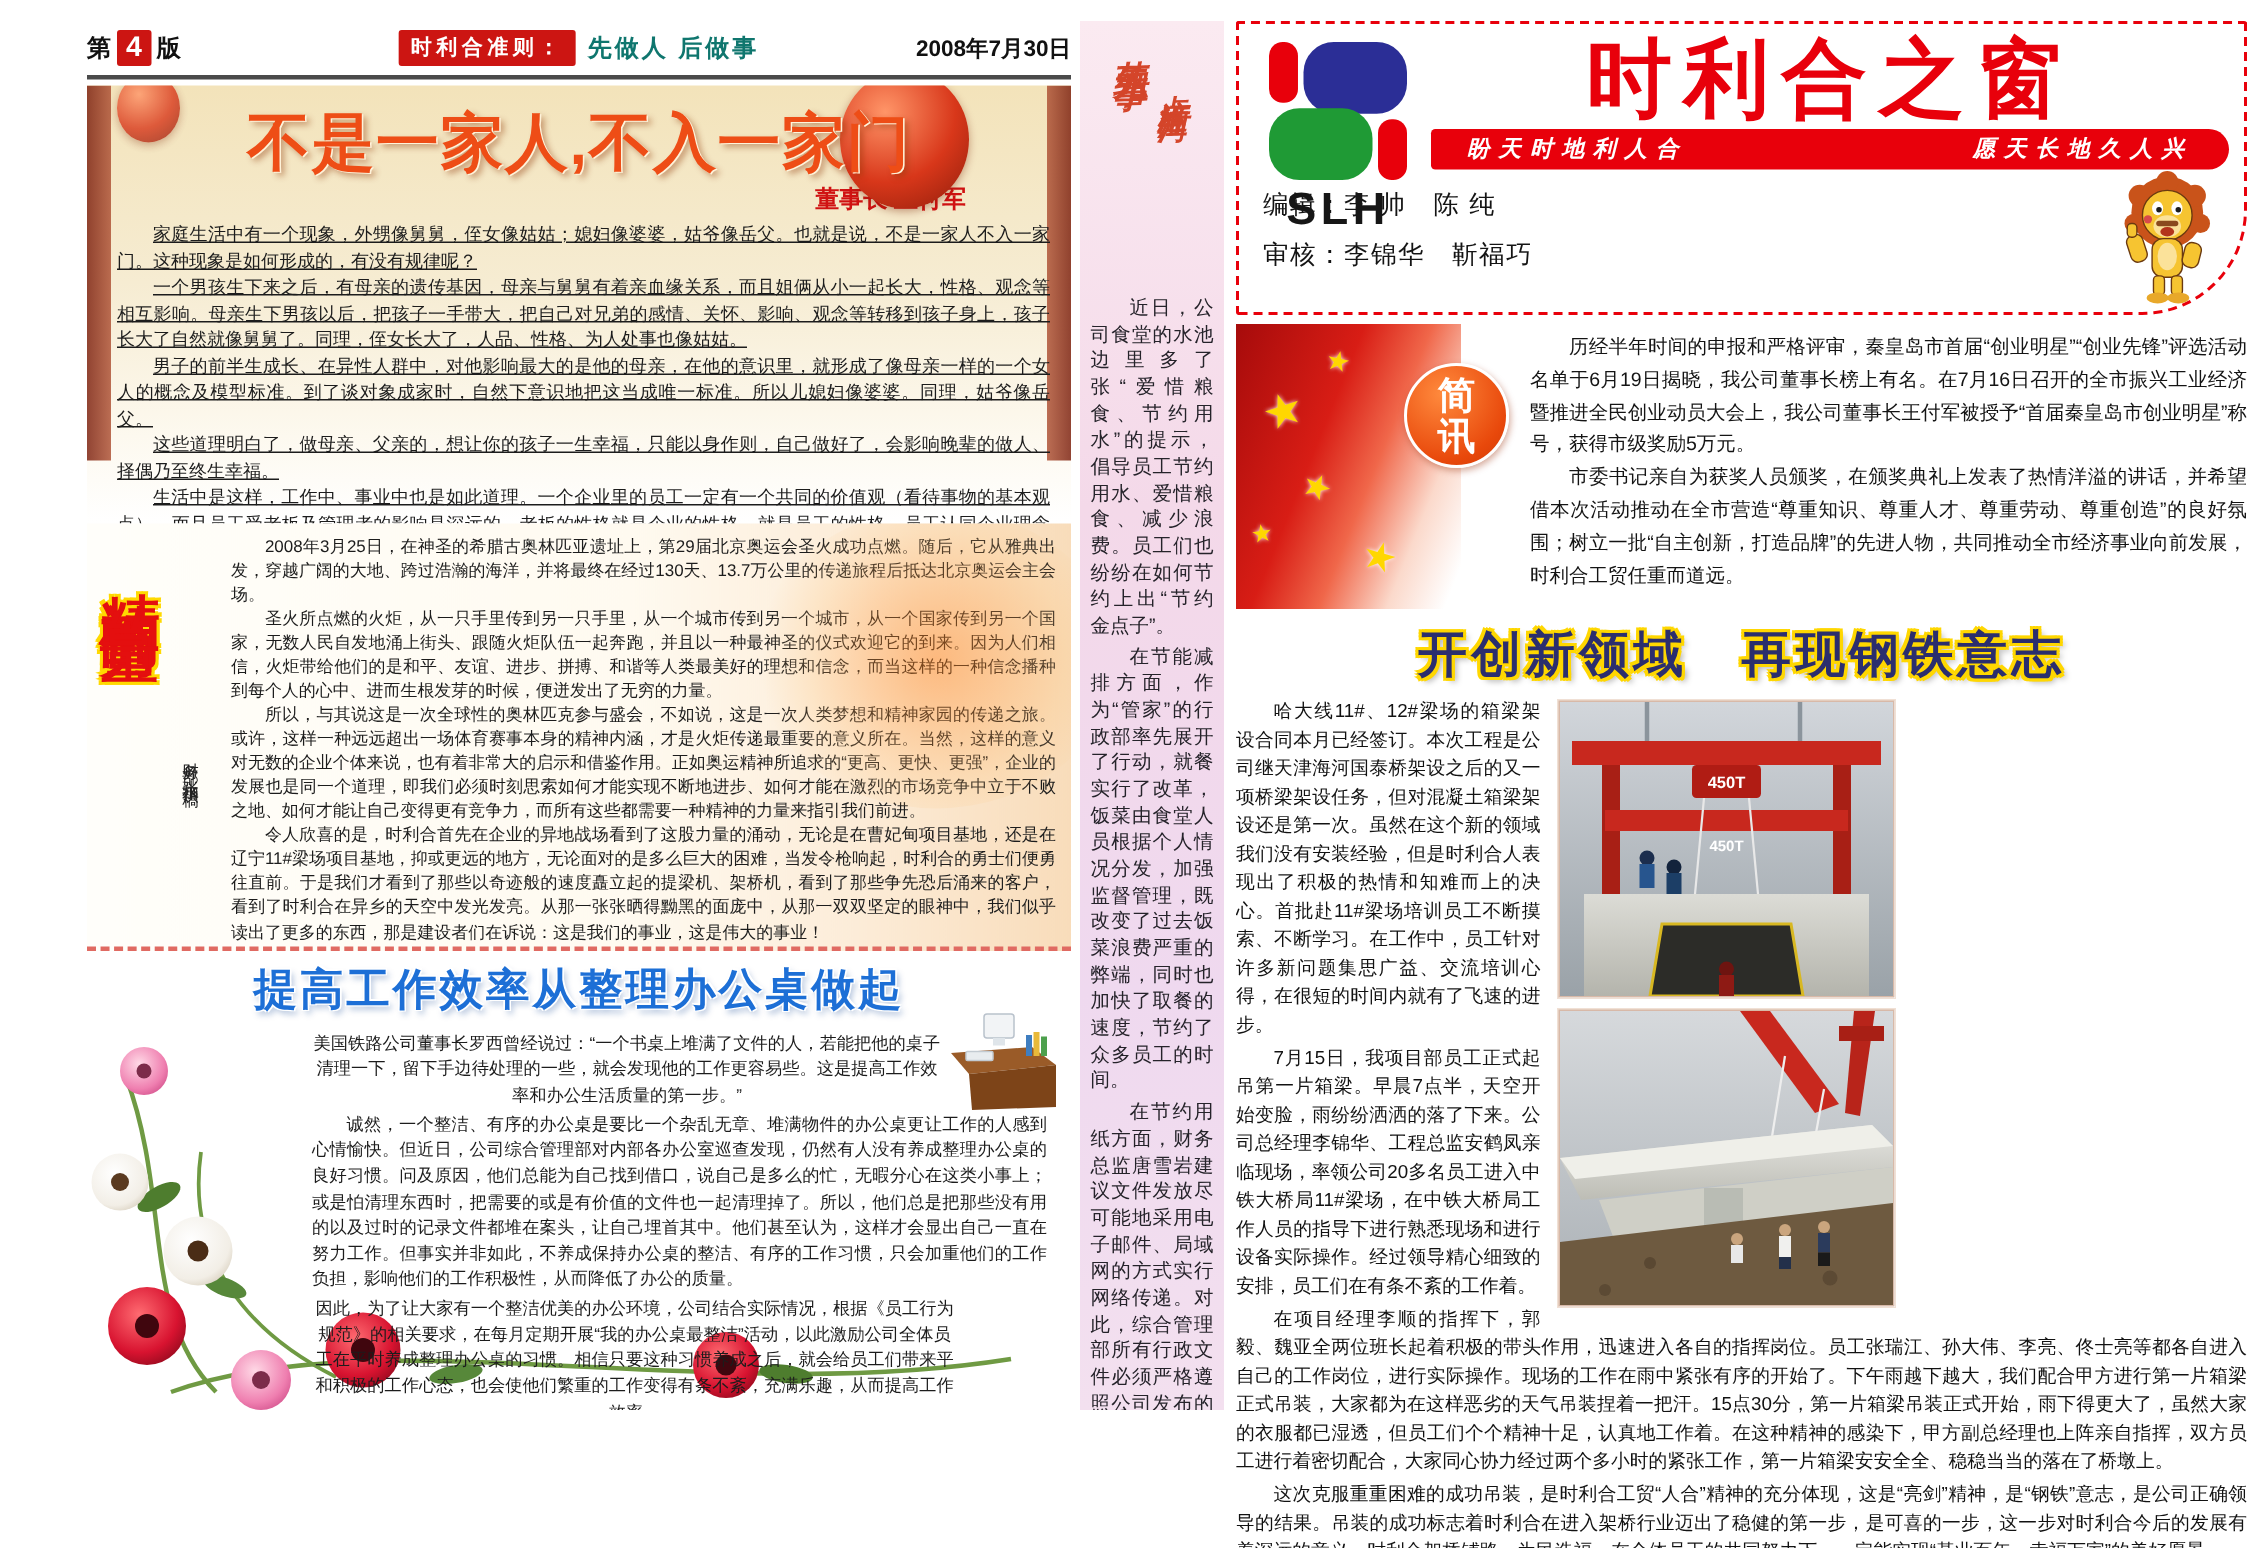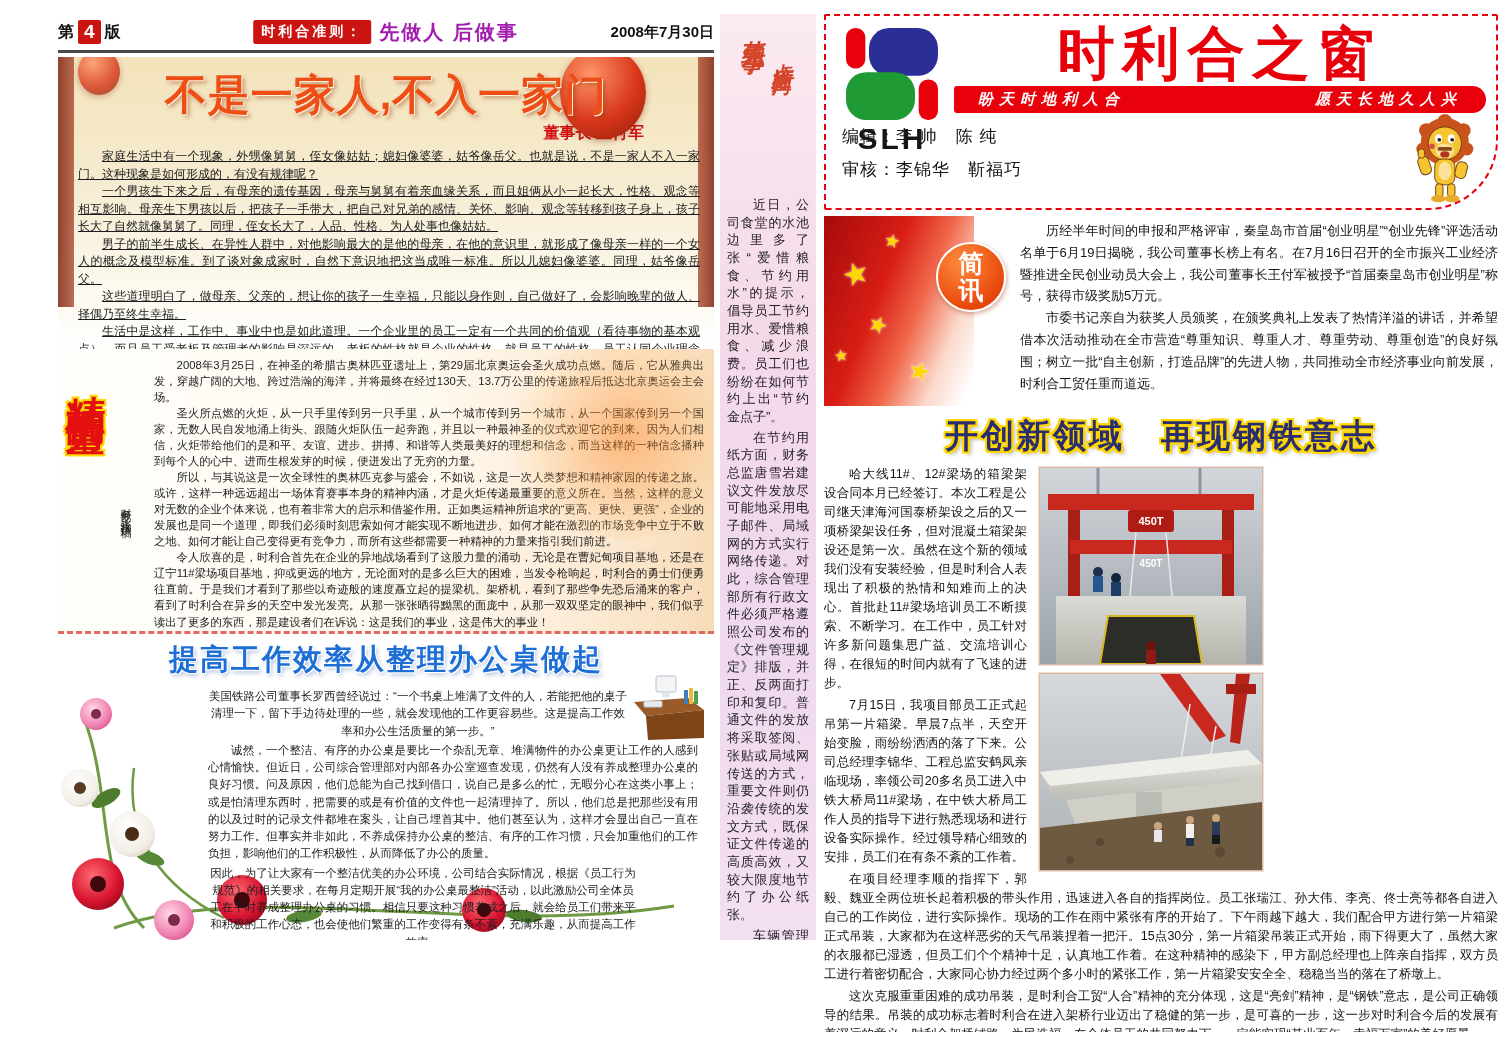--- a/index.html
+++ b/index.html
@@ -6,21 +6,21 @@
   body{font-family:"Liberation Sans", sans-serif;color:#111;}
   .canvas{position:relative;width:1511px;height:1045px;background:#fff;overflow:hidden;}
 
   
   .lp{position:absolute;left:58px;top:14px;width:656px;}
   .lp-header{position:relative;display:flex;align-items:center;height:36px;border-bottom:3px solid #4a4a4a;}
   .h-left{display:flex;align-items:center;gap:4px;font-size:16px;font-weight:bold;}
   .h-num{display:inline-block;background:#cc1512;color:#fff;font-size:19px;font-weight:bold;padding:1px 6px;border-radius:2px;}
   .h-mid{position:absolute;left:50%;transform:translateX(-50%);display:flex;align-items:center;gap:8px;}
   .h-box{background:#cc1512;color:#fff;font-size:14px;font-weight:bold;letter-spacing:3px;padding:3px 8px;border-radius:2px;}
-  .h-motto{font-size:20px;font-weight:bold;letter-spacing:2px;color:#a21caf;}
+  .h-motto{font-size:16px;font-weight:bold;letter-spacing:2px;color:#0f766e;}
   .h-date{margin-left:auto;font-size:15px;font-weight:bold;}
 
   .sectionA{position:relative;height:292px;margin-top:4px;overflow:hidden;
     background:linear-gradient(180deg,#f3e3ba 0%,#f6ecd2 45%,#fdf9ef 80%,#fff 100%);}
   .pillar{position:absolute;top:0;width:16px;height:250px;background:linear-gradient(90deg,#7e2412,#b05538);opacity:.85;}
   .pillar.pl{left:0;} .pillar.pr{right:0;background:linear-gradient(270deg,#7e2412,#b05538);}
   .lantern{position:absolute;border-radius:50%;background:radial-gradient(circle at 35% 30%,#ff9568,#d8371a 55%,#8e1d0b);box-shadow:0 2px 6px rgba(120,30,0,.4);}
   .lantern::before{content:"";position:absolute;left:38%;top:-7px;width:24%;height:8px;background:#caa53a;border-radius:2px;}
   .lantern.l1{width:86px;height:92px;right:68px;top:-10px;}
   .lantern.l2{width:42px;height:46px;left:20px;top:-8px;opacity:.8;}
@@ -210,20 +210,21 @@
     </div>
   </div>
 
   <div class="mid">
     <div class="mid-title">
       <span class="mt1">节约无小事</span>
       <span class="mt2">点滴汇江河</span>
     </div>
     <div class="mid-body">
       <p>近日，公司食堂的水池边里多了张“爱惜粮食、节约用水”的提示，倡导员工节约用水、爱惜粮食、减少浪费。员工们也纷纷在如何节约上出“节约金点子”。</p>
+      <p>在节能减排方面，作为“管家”的行政部率先展开了行动，就餐实行了改革，饭菜由食堂人员根据个人情况分发，加强监督管理，既改变了过去饭菜浪费严重的弊端，同时也加快了取餐的速度，节约了众多员工的时间。</p>
       <p>在节约用纸方面，财务总监唐雪岩建议文件发放尽可能地采用电子邮件、局域网的方式实行网络传递。对此，综合管理部所有行政文件必须严格遵照公司发布的《文件管理规定》排版，并正、反两面打印和复印。普通文件的发放将采取签阅、张贴或局域网传送的方式，重要文件则仍沿袭传统的发文方式，既保证文件传递的高质高效，又较大限度地节约了办公纸张。</p>
       <p>车辆管理上，综合部为员工办理了公交卡，方便员工出行，即有效地降低了车辆成本，也方便了员工。</p>
 
     </div>
   </div>
 
   <div class="rp">
     <div class="masthead">
       <div class="logo-block">
         <svg width="92" height="92" viewBox="0 0 100 100">

